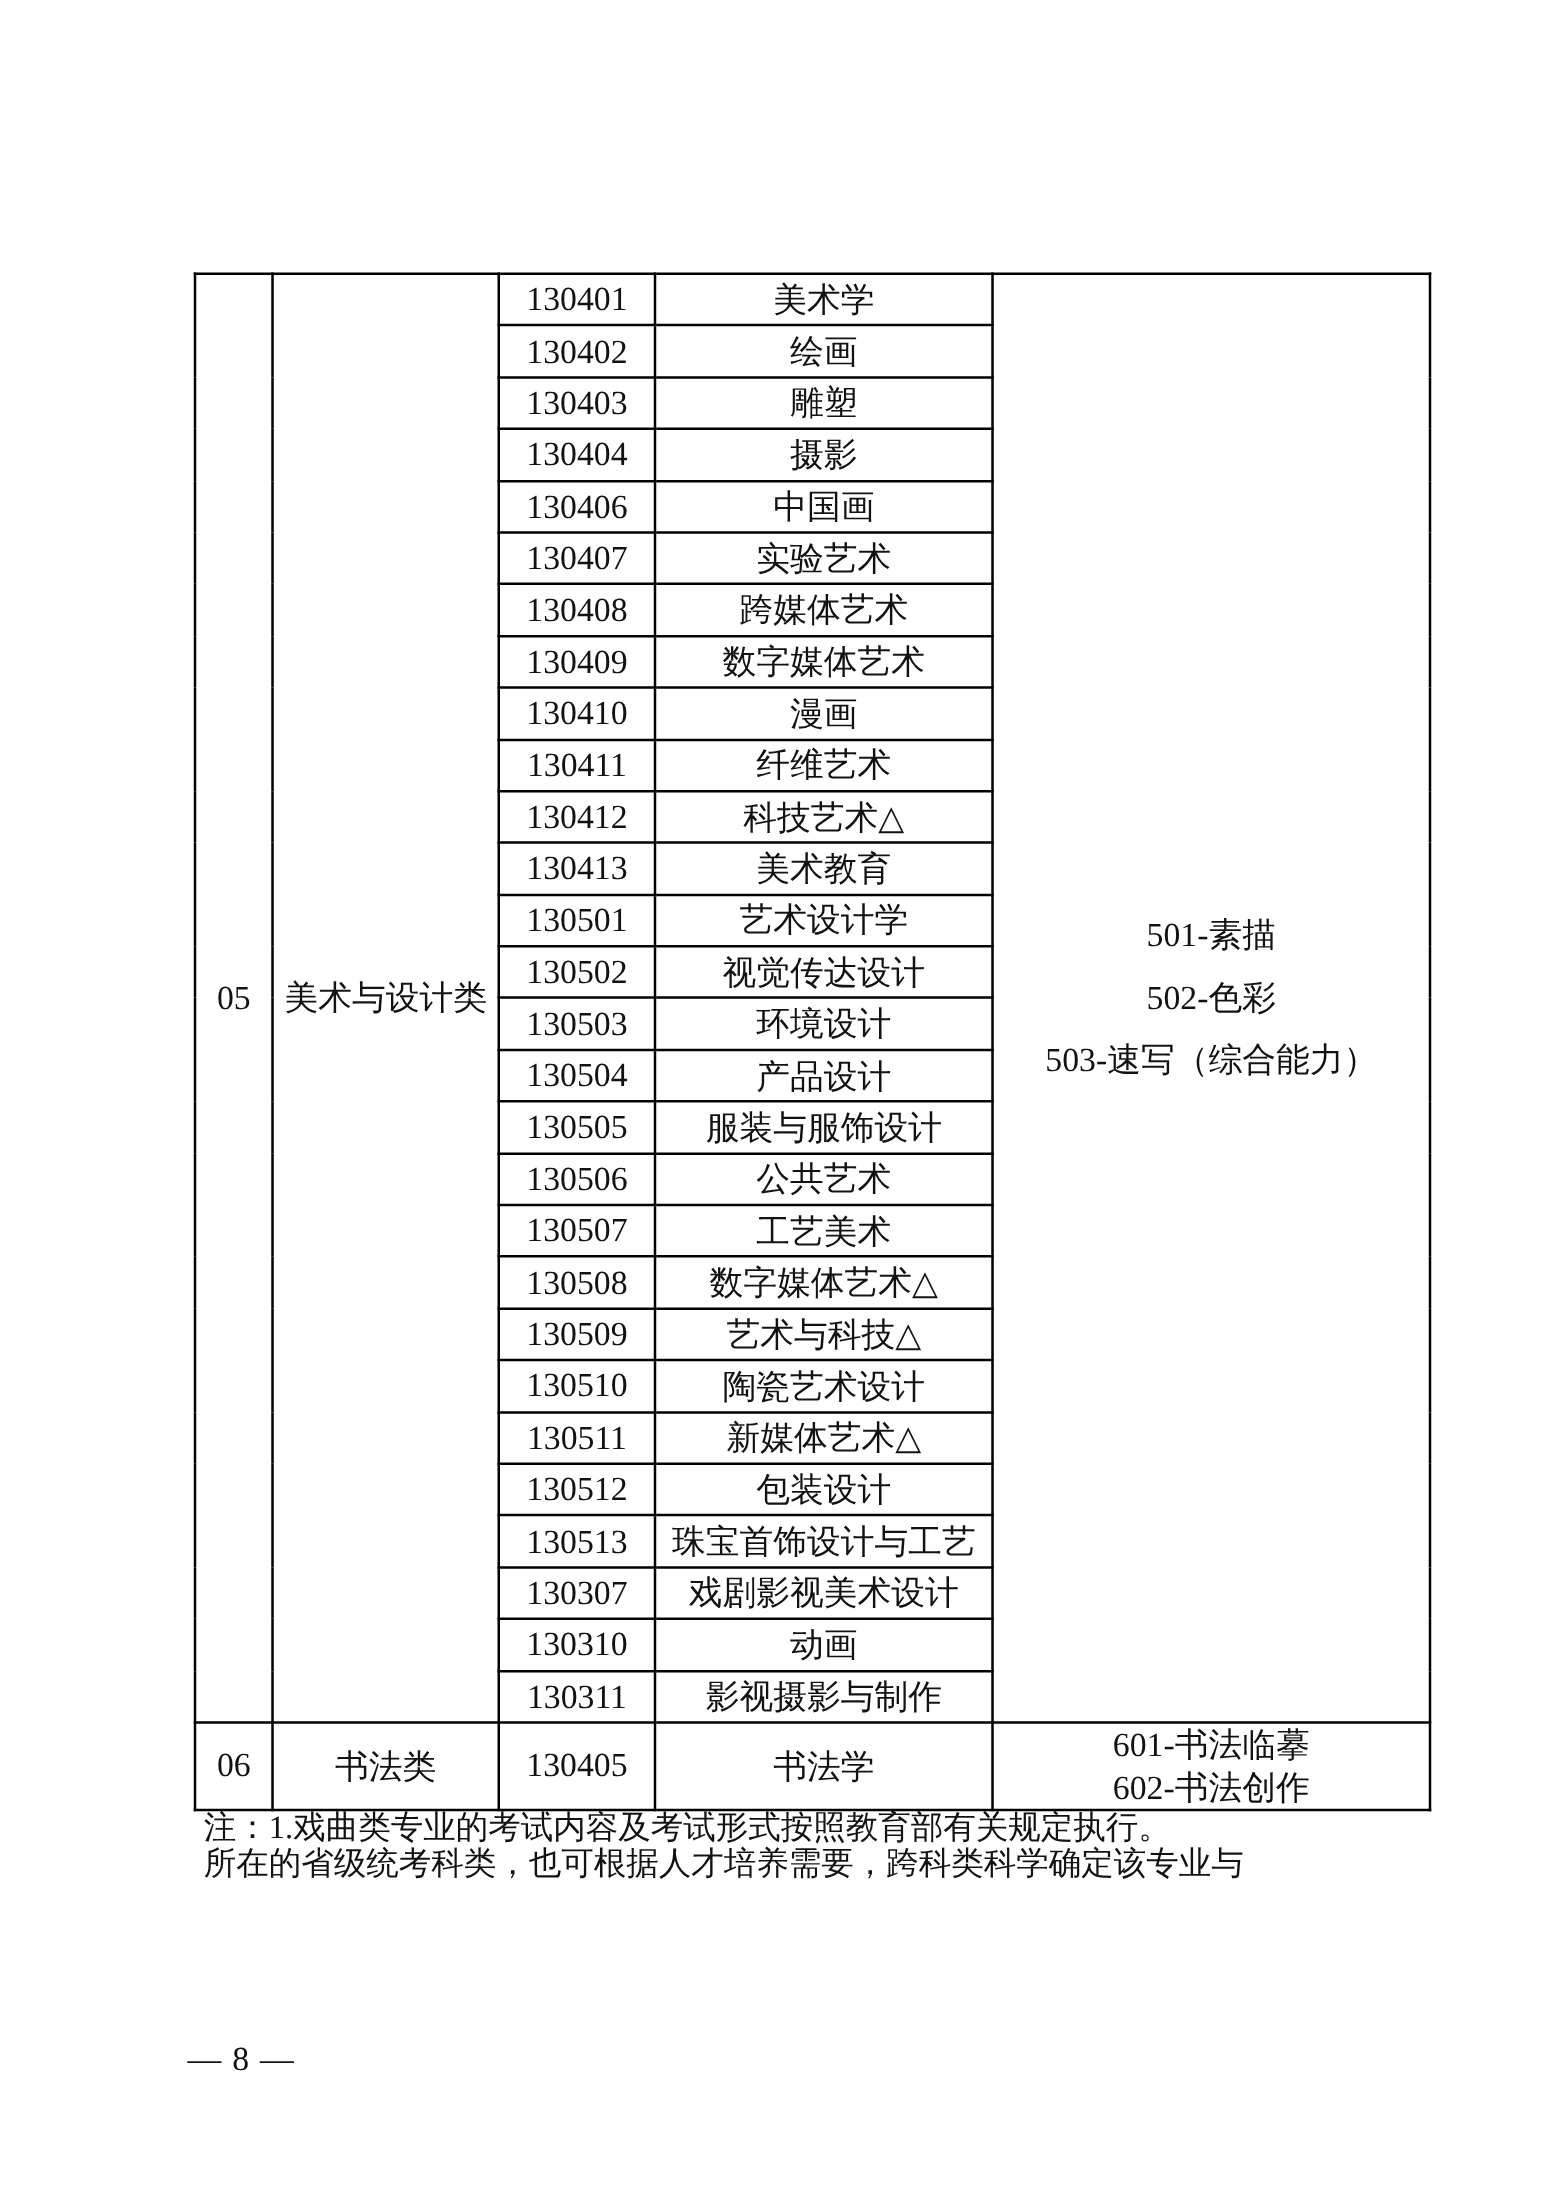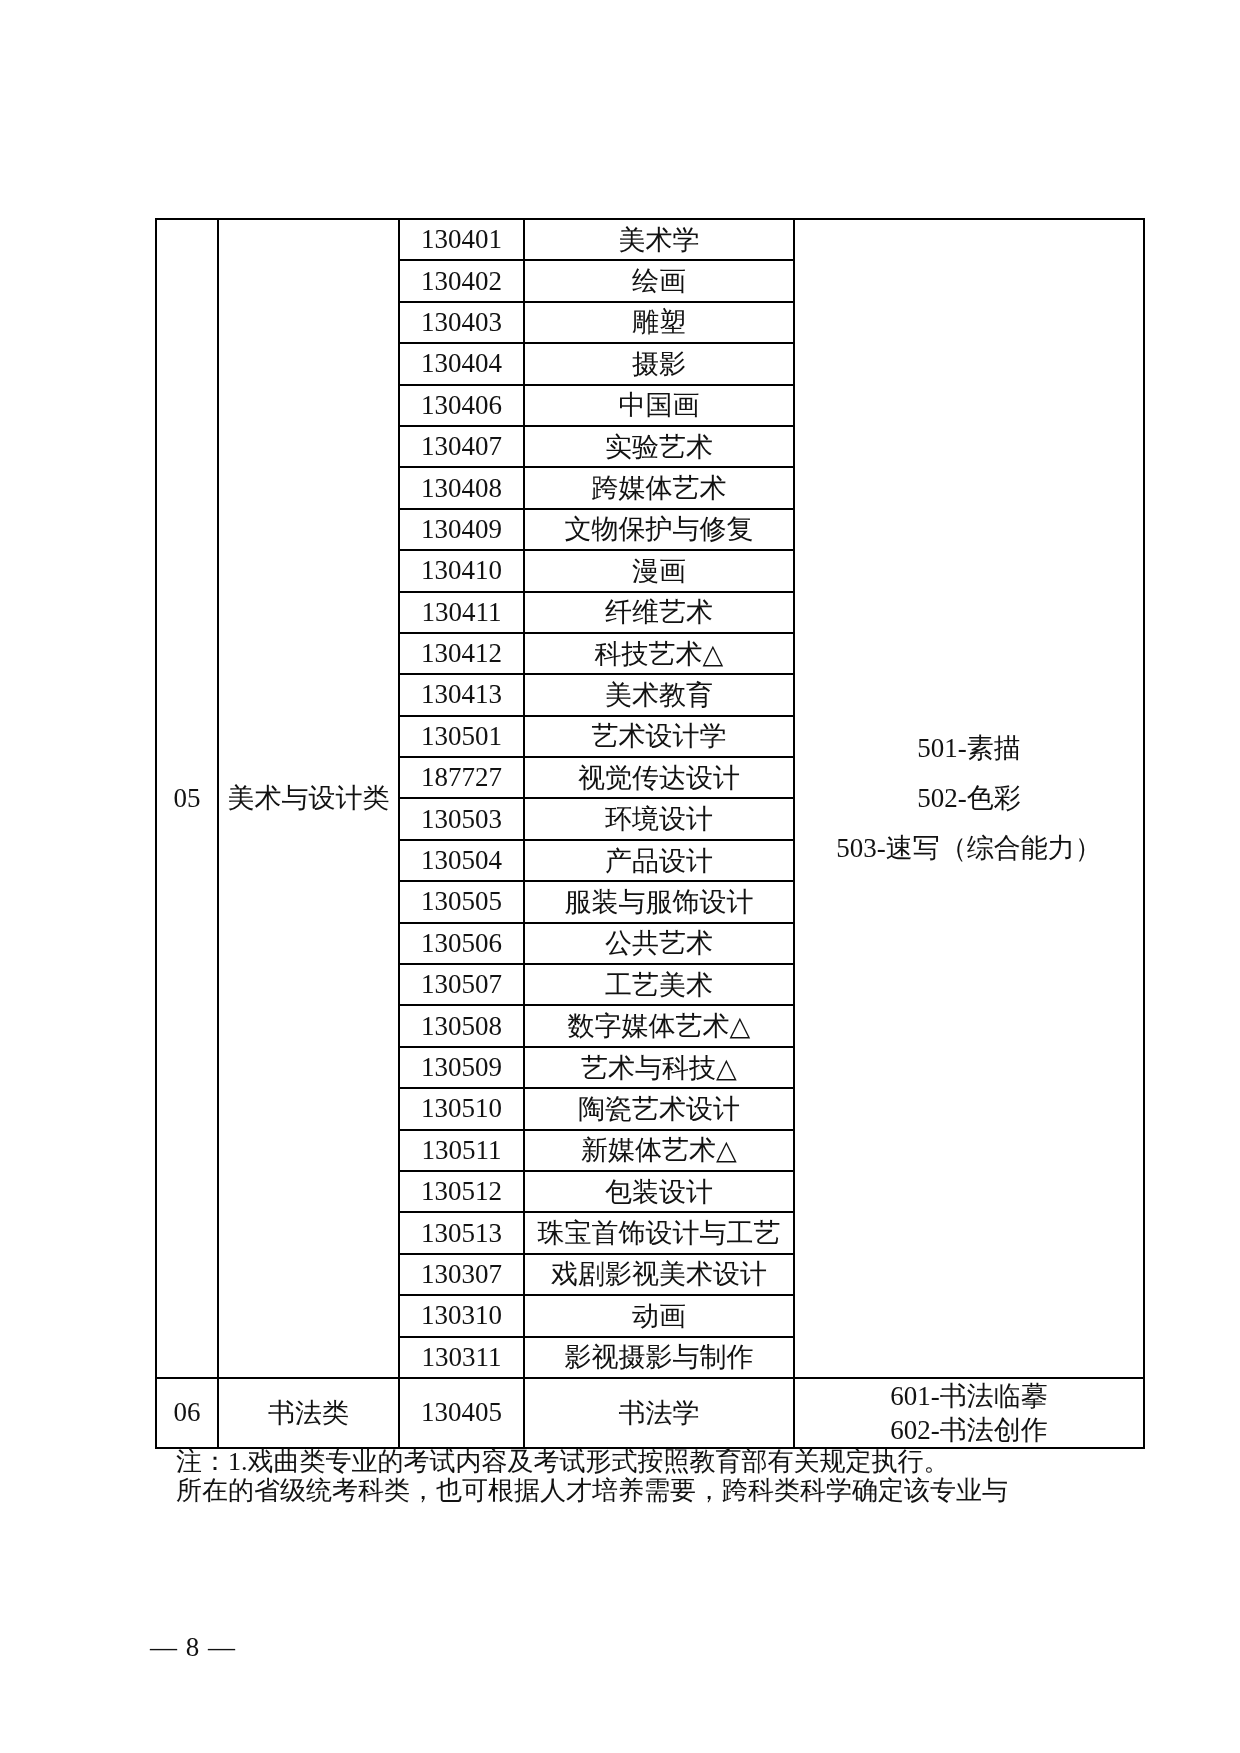--- a/index.html
+++ b/index.html
@@ -30,21 +30,21 @@
   }
   td.exam-cell {
     text-align: left;
     padding-left: 16px;
     margin-top: 27px;
   }
   .exam-line-loose { line-height: 50px; white-space: nowrap; }
   .exam-line-tight { line-height: 34px; white-space: nowrap; }
   .notes {
     position: absolute;
-    left: 176px;
+    left: 163px;
     top: 1448px;
     width: 860px;
     font-size: 26px;
     line-height: 28.5px;
   }
   .note-line { white-space: nowrap; }
   .note-line.indent { padding-left: 56px; }
   .page-number {
     position: absolute;
     left: 150px;
@@ -98,21 +98,21 @@
         <tr style="height: 41.4px;">
           <td>130407</td>
           <td>实验艺术</td>
         </tr>
         <tr style="height: 41.4px;">
           <td>130408</td>
           <td>跨媒体艺术</td>
         </tr>
         <tr style="height: 41.4px;">
           <td>130409</td>
-          <td>文物保护与修复</td>
+          <td>数字媒体艺术</td>
         </tr>
         <tr style="height: 41.4px;">
           <td>130410</td>
           <td>漫画</td>
         </tr>
         <tr style="height: 41.4px;">
           <td>130411</td>
           <td>纤维艺术</td>
         </tr>
         <tr style="height: 41.4px;">
@@ -121,21 +121,21 @@
         </tr>
         <tr style="height: 41.4px;">
           <td>130413</td>
           <td>美术教育</td>
         </tr>
         <tr style="height: 41.4px;">
           <td>130501</td>
           <td>艺术设计学</td>
         </tr>
         <tr style="height: 41.4px;">
-          <td>187727</td>
+          <td>130502</td>
           <td>视觉传达设计</td>
         </tr>
         <tr style="height: 41.4px;">
           <td>130503</td>
           <td>环境设计</td>
         </tr>
         <tr style="height: 41.4px;">
           <td>130504</td>
           <td>产品设计</td>
         </tr>

